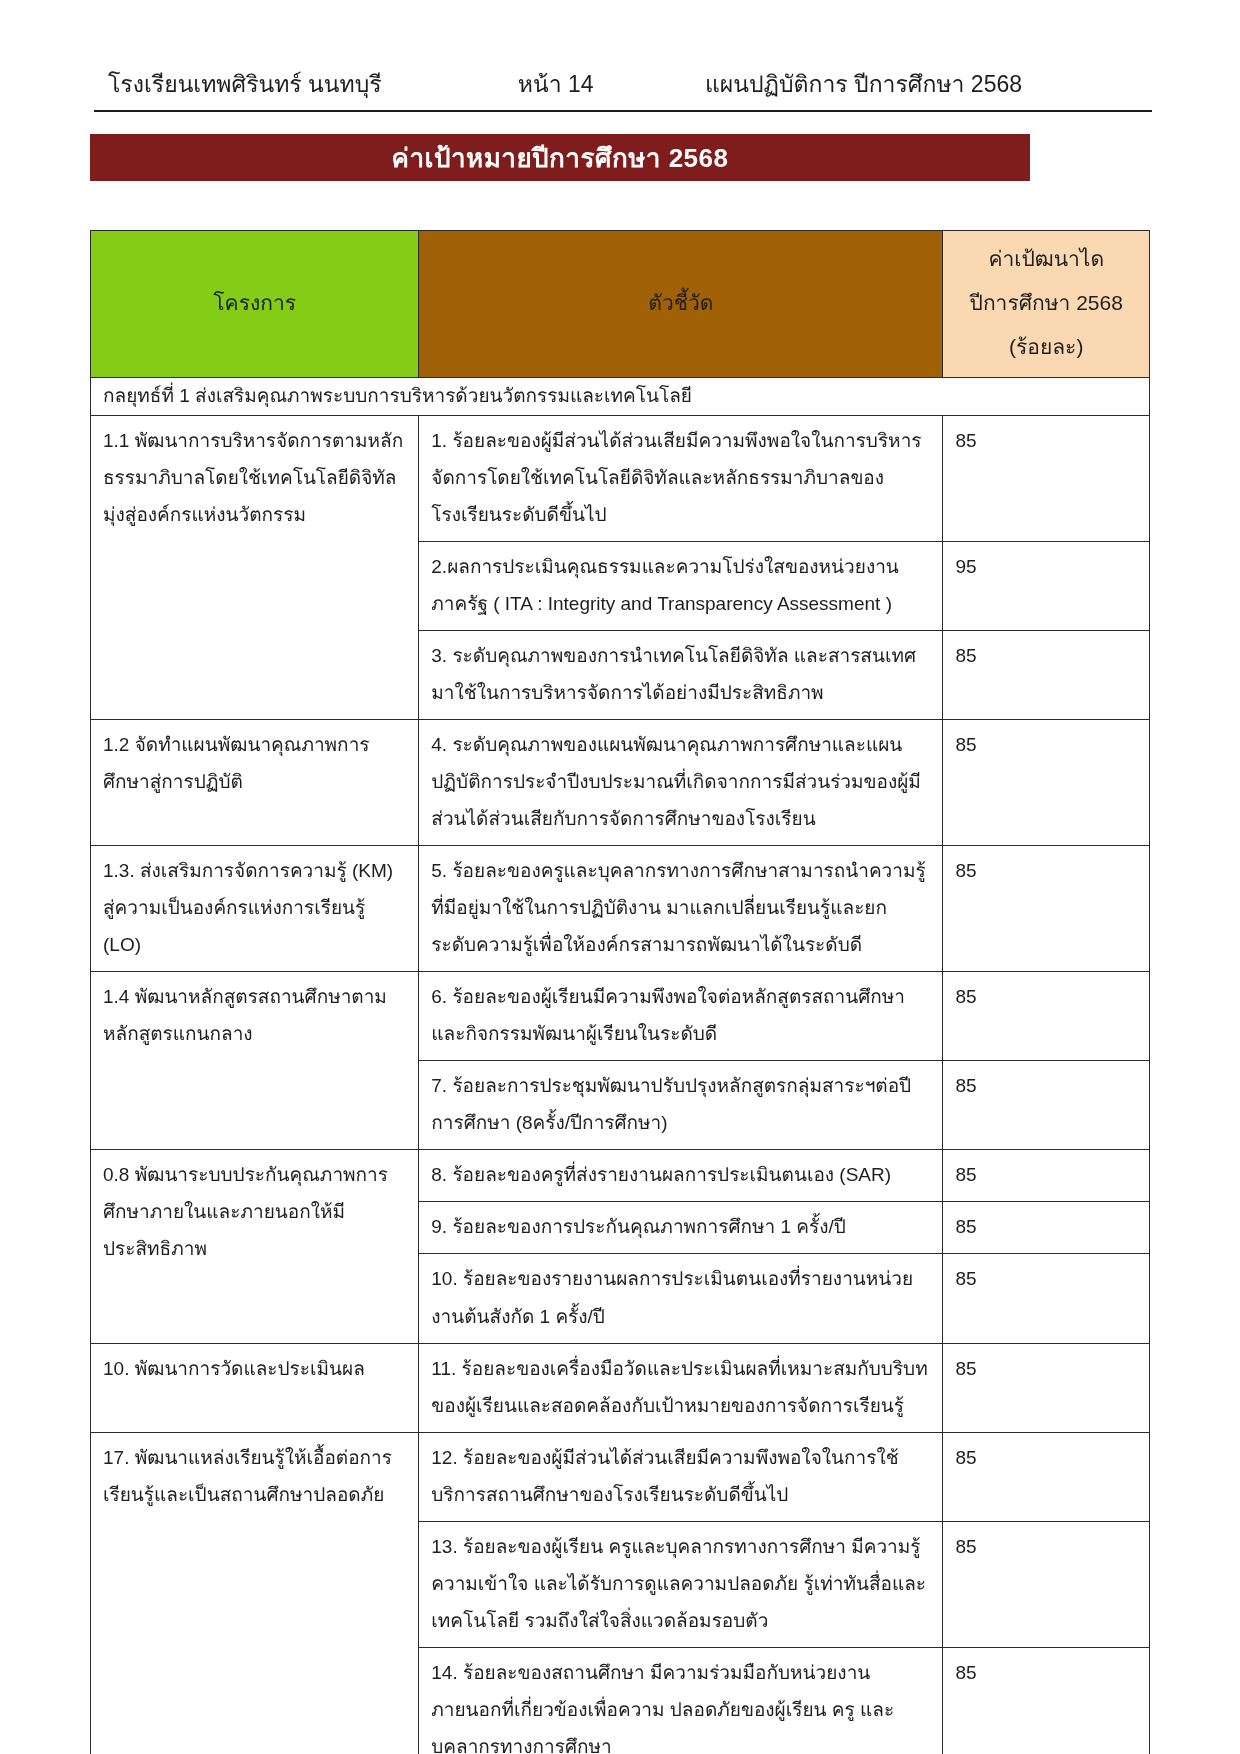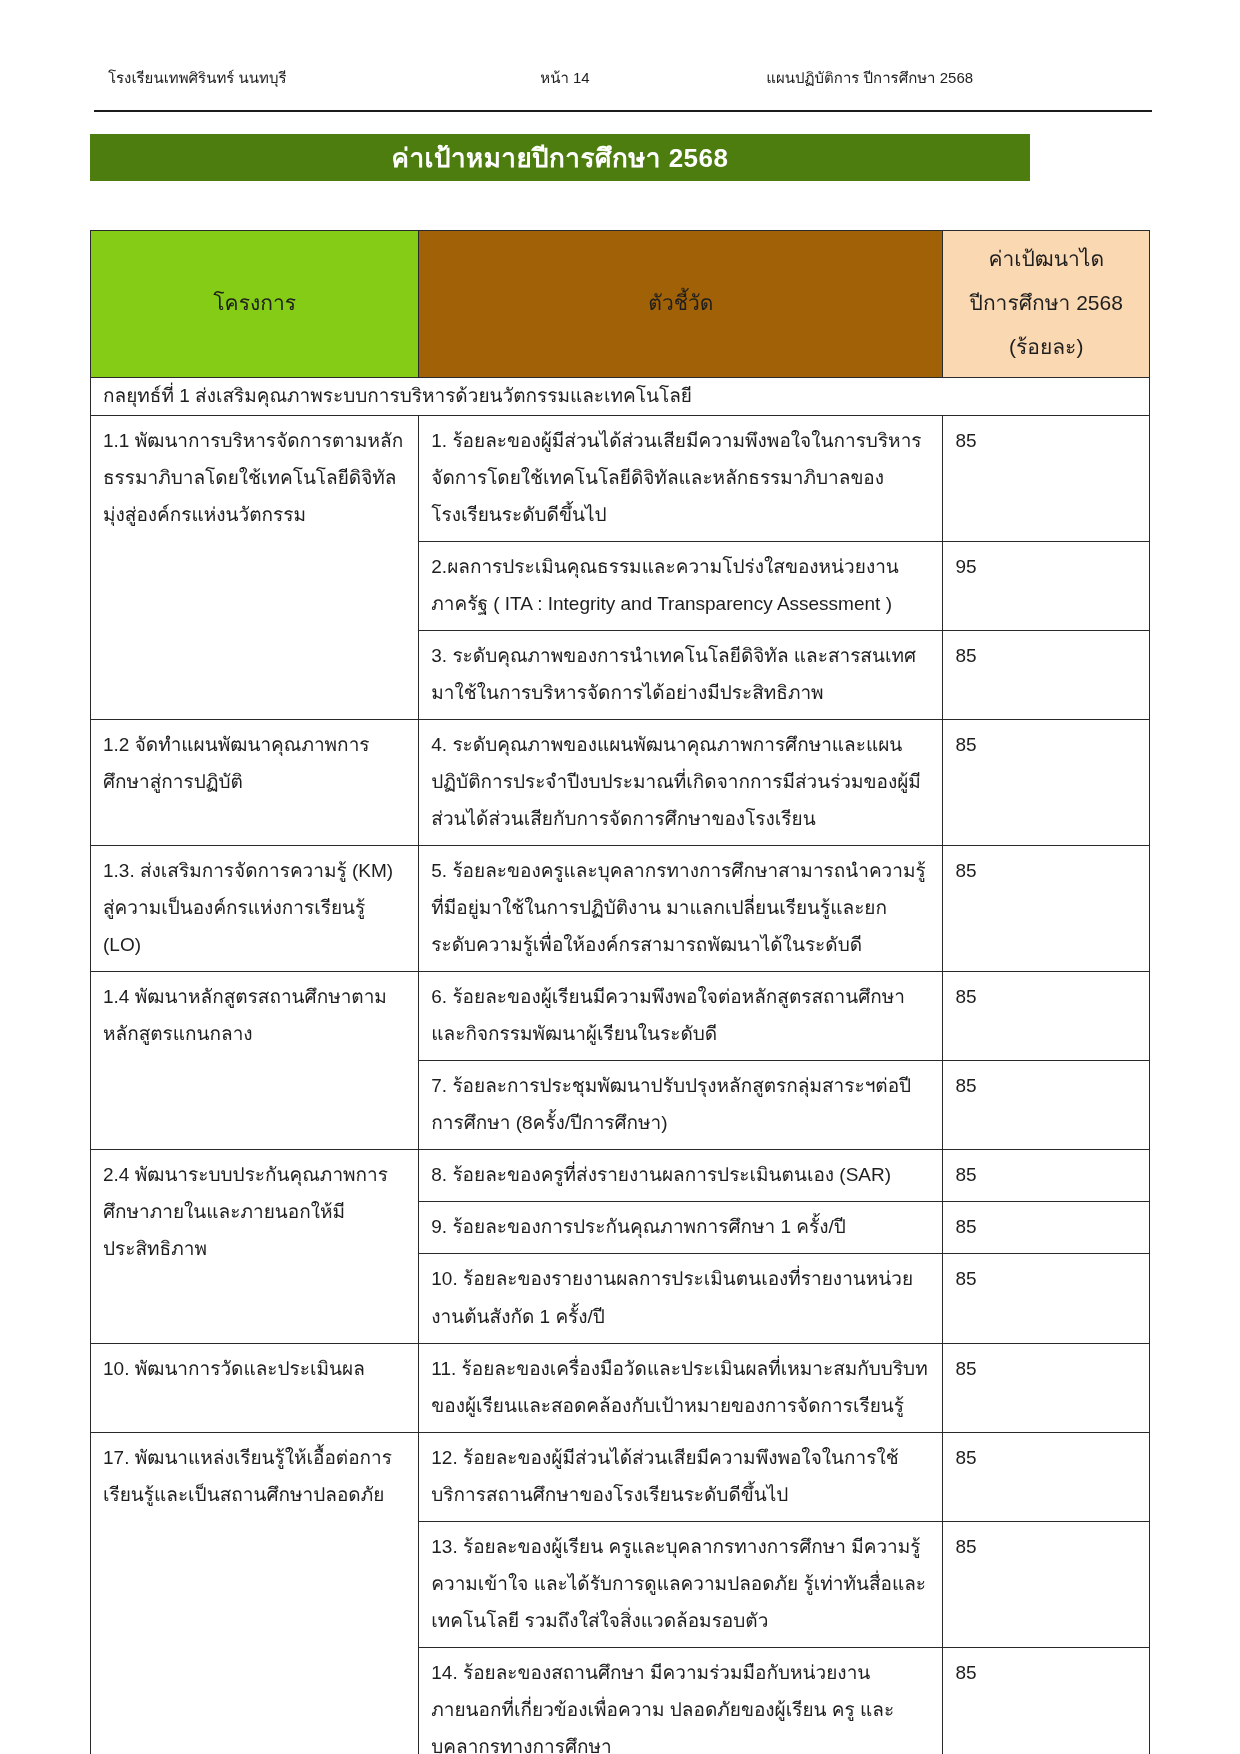--- a/index.html
+++ b/index.html
@@ -7,21 +7,21 @@
     position:relative;
     width:1240px;height:1754px;
     background:#ffffff;
     font-family:"Liberation Sans","DejaVu Sans",sans-serif;
     color:#1e1e1e;
     box-sizing:border-box;
   }
   .doc-header{
     position:absolute;left:90px;top:66px;width:1062px;
     display:flex;align-items:flex-end;
-    font-size:15px;
+    font-size:23px;
   }
   .doc-header .left{flex:1;text-align:left;padding-left:18px;}
   .doc-header .center{flex:1;text-align:center;}
   .doc-header .right{flex:1;text-align:center;padding-right:130px;white-space:nowrap;}
   .header-rule{
     position:absolute;left:94px;top:110px;width:1058px;height:0;
     border-top:2px solid #1b1b1b;
   }
   .banner{
     position:absolute;left:90px;top:134px;width:940px;height:47px;
@@ -62,21 +62,21 @@
 
 <div class="page">
 
   <div class="doc-header">
     <span class="left">โรงเรียนเทพศิรินทร์ นนทบุรี</span>
     <span class="center">หน้า 14</span>
     <span class="right">แผนปฏิบัติการ ปีการศึกษา 2568</span>
   </div>
   <div class="header-rule"></div>
 
-  <div class="banner" style="background: #4d7c0f;">ค่าเป้าหมายปีการศึกษา 2568</div>
+  <div class="banner" style="background: #7f1d1d;">ค่าเป้าหมายปีการศึกษา 2568</div>
 
   <div class="table-wrap">
     <table class="targets">
       <colgroup>
           <col class="c1">
           <col class="c2">
           <col class="c3">
         </colgroup>
       <tbody>
         <tr class="head">
@@ -117,21 +117,21 @@
           <tr>
             <td rowspan="2">1.4 พัฒนาหลักสูตรสถานศึกษาตามหลักสูตรแกนกลาง</td>
             <td>6. ร้อยละของผู้เรียนมีความพึงพอใจต่อหลักสูตรสถานศึกษาและกิจกรรมพัฒนาผู้เรียนในระดับดี</td>
             <td class="target">85</td>
           </tr>
           <tr>
             <td>7. ร้อยละการประชุมพัฒนาปรับปรุงหลักสูตรกลุ่มสาระฯต่อปีการศึกษา (8ครั้ง/ปีการศึกษา)</td>
             <td class="target">85</td>
           </tr>
           <tr>
-            <td rowspan="3">2.4 พัฒนาระบบประกันคุณภาพการศึกษาภายในและภายนอกให้มีประสิทธิภาพ</td>
+            <td rowspan="3">0.8 พัฒนาระบบประกันคุณภาพการศึกษาภายในและภายนอกให้มีประสิทธิภาพ</td>
             <td>8. ร้อยละของครูที่ส่งรายงานผลการประเมินตนเอง (SAR)</td>
             <td class="target">85</td>
           </tr>
           <tr>
             <td>9. ร้อยละของการประกันคุณภาพการศึกษา 1 ครั้ง/ปี</td>
             <td class="target">85</td>
           </tr>
           <tr>
             <td>10. ร้อยละของรายงานผลการประเมินตนเองที่รายงานหน่วยงานต้นสังกัด 1 ครั้ง/ปี</td>
             <td class="target">85</td>

